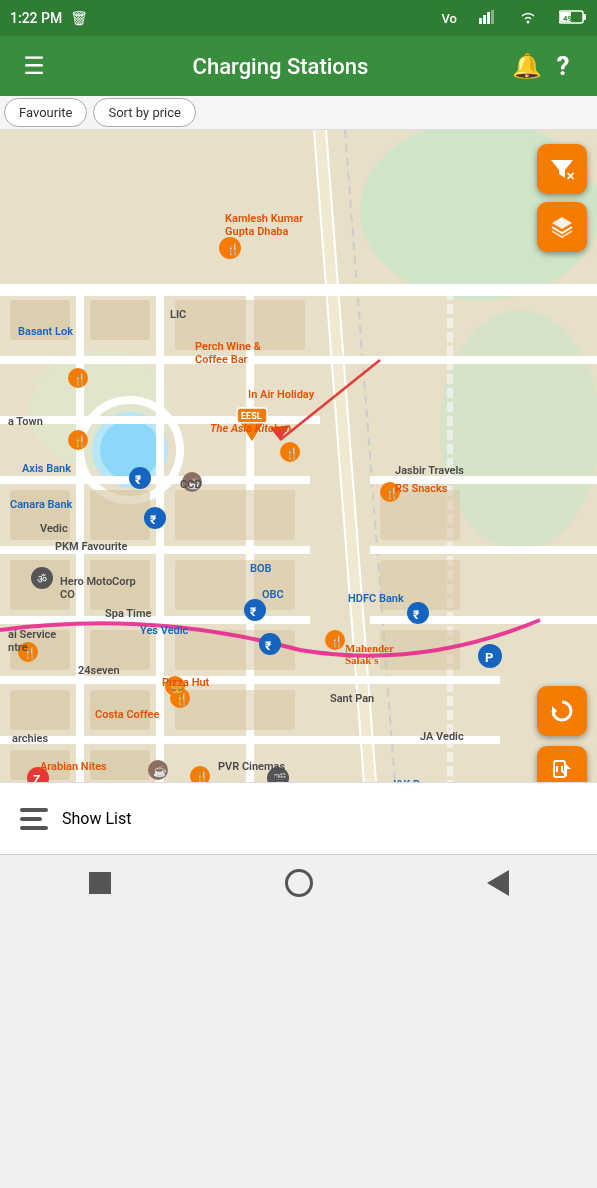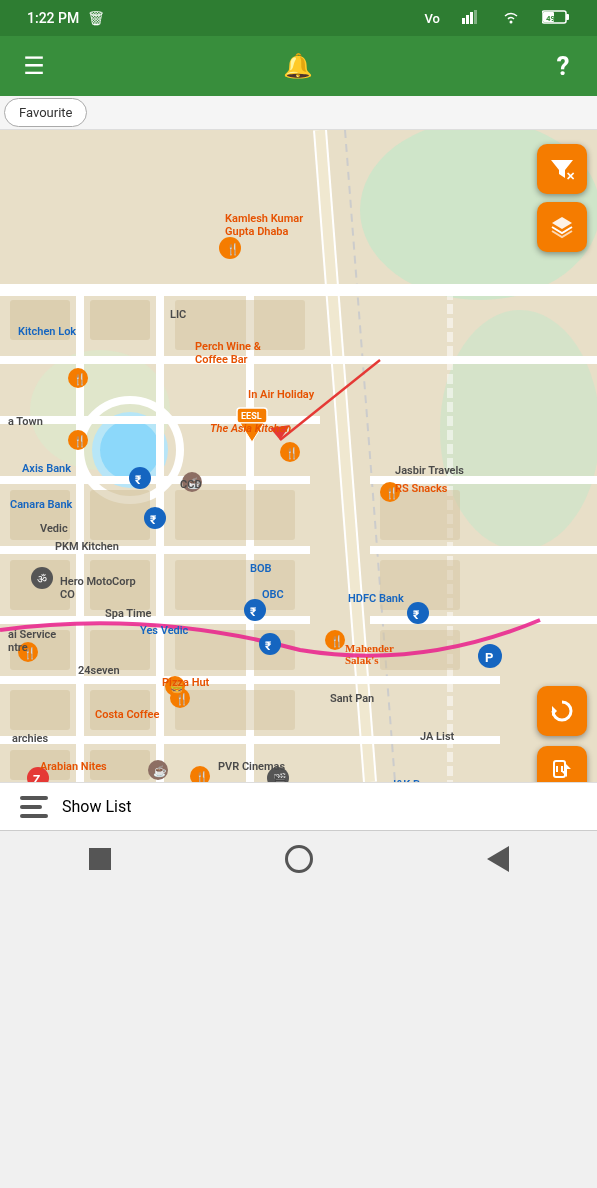--- a/index.html
+++ b/index.html
@@ -13,21 +13,21 @@
     }
 
     
     #status-bar {
       width: 100%;
       height: 36px;
       background: #2e7d32;
       display: flex;
       align-items: center;
       justify-content: space-between;
-      padding: 0 27px;
+      padding: 0 10px;
       color: white;
       font-size: 14px;
       font-weight: 500;
     }
     .status-left { display: flex; align-items: center; gap: 8px; }
     .status-right { display: flex; align-items: center; gap: 22px; font-size: 13px; }
 
     
     #header {
       width: 100%;
@@ -125,21 +125,21 @@
       font-weight: 600;
       pointer-events: none;
     }
     .map-label.blue { color: #1565c0; }
     .map-label.orange { color: #e65100; }
     .map-label.dark { color: #4a4a4a; }
 
     
     #show-list-bar {
       width: 100%;
-      height: 48px;
+      height: 72px;
       background: white;
       display: flex;
       align-items: center;
       padding: 0 20px;
       border-top: 1px solid #ddd;
       cursor: pointer;
     }
     #show-list-icon {
       width: 28px;
       height: 22px;
@@ -224,27 +224,31 @@
           <rect x="24" y="4" width="3" height="6" rx="1" fill="white"></rect>
           <rect x="1" y="2" width="11" height="10" rx="1" fill="white"></rect>
           <text x="4" y="11" font-size="8" fill="#388e3c" font-weight="bold">49</text>
         </svg>
     </span>
   </div>
 </div>
 
 <div id="header">
   <span class="header-icon">☰</span>
+  <span id="header-title">Charging Stations</span>
   <span class="header-icon">🔔</span>
   <span class="header-icon" style="font-weight:bold;font-size:26px;">?</span>
 </div>
 
 <div id="filter-bar">
   <div class="filter-chip">
     <span>Favourite</span>
+  </div>
+  <div class="filter-chip">
+    <span>Sort by price</span>
   </div>
 </div>
 
 <div id="map-container">
 
   <svg id="map-svg" viewBox="0 0 597 652" xmlns="http://www.w3.org/2000/svg">
 
     <rect width="597" height="652" fill="#e8dfc8"></rect>
 
     <ellipse cx="480" cy="80" rx="120" ry="90" fill="#c8e6c9" opacity="0.8"></ellipse>
@@ -362,47 +366,47 @@
     <circle cx="278" cy="648" r="11" fill="#555"></circle>
       <text x="273" y="653" font-size="11" fill="white">🎬</text>
 
     <g transform="translate(252, 290)">
       <rect x="-15" y="-12" width="30" height="15" rx="3" fill="#f57c00" stroke="white" stroke-width="1.5"></rect>
       <text x="-11" y="-1" font-size="9" fill="white" font-weight="bold">EESL</text>
       <path d="M -12 3 L 0 22 L 12 3 Z" fill="#f57c00" stroke="white" stroke-width="1"></path>
     </g>
   </svg>
 
-  <div class="map-label blue" style="left:18px;top:195px;">Kitchen Lok</div>
+  <div class="map-label blue" style="left:18px;top:195px;">Basant Lok</div>
   <div class="map-label dark" style="left:170px;top:178px;">LIC</div>
   <div class="map-label orange" style="left:225px;top:82px;">Kamlesh Kumar<br>Gupta Dhaba</div>
   <div class="map-label orange" style="left:195px;top:210px;">Perch Wine &amp;<br>Coffee Bar</div>
   <div class="map-label orange" style="left:248px;top:258px;">In Air Holiday</div>
   <div class="map-label orange" style="left:210px;top:292px;font-style:italic;">The Asia Kitchen</div>
   <div class="map-label dark" style="left:180px;top:348px;">CCD</div>
   <div class="map-label blue" style="left:22px;top:332px;">Axis Bank</div>
   <div class="map-label blue" style="left:10px;top:368px;">Canara Bank</div>
   <div class="map-label dark" style="left:40px;top:392px;">Vedic</div>
-  <div class="map-label dark" style="left:55px;top:410px;">PKM Kitchen</div>
+  <div class="map-label dark" style="left:55px;top:410px;">PKM Favourite</div>
   <div class="map-label dark" style="left:60px;top:445px;">Hero MotoCorp<br>CO</div>
   <div class="map-label dark" style="left:395px;top:334px;">Jasbir Travels</div>
   <div class="map-label orange" style="left:395px;top:352px;">RS Snacks</div>
   <div class="map-label blue" style="left:250px;top:432px;">BOB</div>
   <div class="map-label blue" style="left:262px;top:458px;">OBC</div>
   <div class="map-label blue" style="left:348px;top:462px;">HDFC Bank</div>
   <div class="map-label dark" style="left:105px;top:477px;">Spa Time</div>
   <div class="map-label dark" style="left:8px;top:498px;">ai Service<br>ntre</div>
   <div class="map-label blue" style="left:140px;top:494px;">Yes Vedic</div>
   <div class="map-label dark" style="left:78px;top:534px;">24seven</div>
   <div class="map-label orange" style="left:345px;top:512px;font-family:Liberation Serif, serif;">Mahender<br>Salak's</div>
   <div class="map-label orange" style="left:162px;top:546px;">Pizza Hut</div>
   <div class="map-label dark" style="left:330px;top:562px;">Sant Pan</div>
   <div class="map-label orange" style="left:95px;top:578px;">Costa Coffee</div>
   <div class="map-label dark" style="left:12px;top:602px;">archies</div>
-  <div class="map-label dark" style="left:420px;top:600px;">JA List</div>
+  <div class="map-label dark" style="left:420px;top:600px;">JA Vedic</div>
   <div class="map-label orange" style="left:40px;top:630px;">Arabian Nites</div>
   <div class="map-label dark" style="left:218px;top:630px;">PVR Cinemas</div>
 
   <div class="map-label blue" style="left:390px;top:648px;">J&amp;K Ban</div>
 
   <div class="map-label dark" style="left:8px;top:285px;">a Town</div>
 
   <div class="map-btn" id="btn-filter">
     <svg width="26" height="26" viewBox="0 0 26 26">
         <polygon points="2,4 24,4 16,14 16,22 10,18 10,14" fill="white"></polygon>

